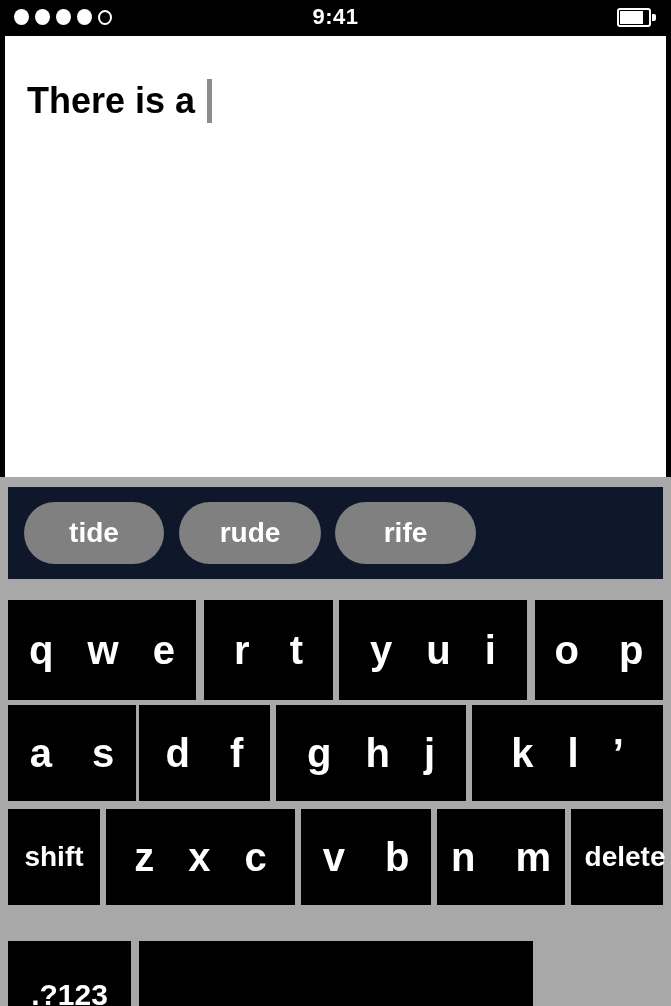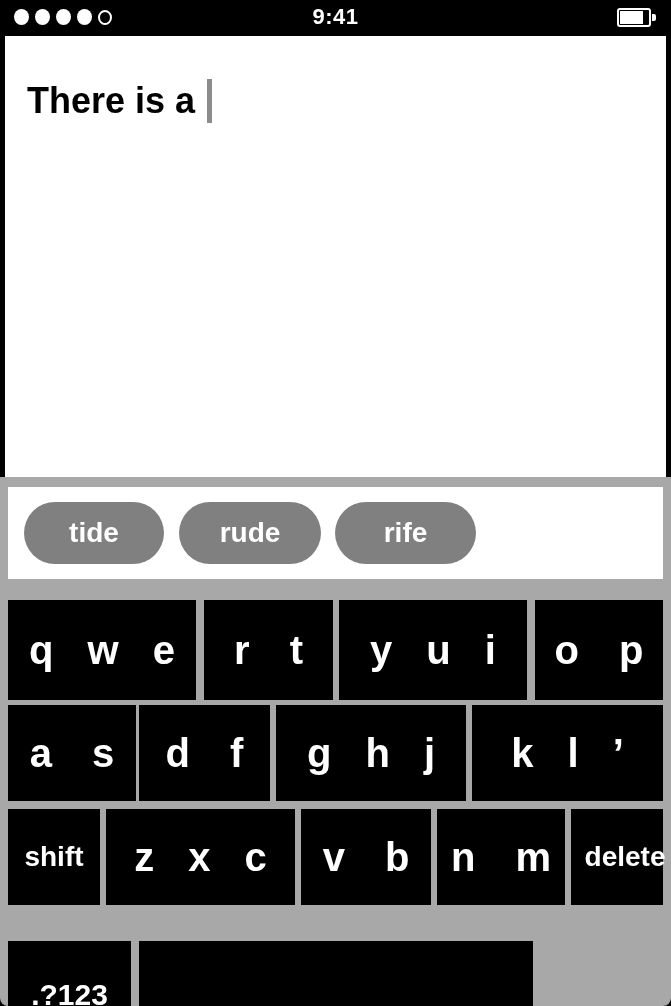--- a/index.html
+++ b/index.html
@@ -12,21 +12,20 @@
     font-family: "Liberation Sans", sans-serif;
     -webkit-font-smoothing: antialiased;
   }
 
   #phone {
     position: relative;
     width: 671px;
     height: 1006px;
     background: #000000;
     overflow: hidden;
-    border-radius: 8px;
   }
 
   
   #status-bar {
     position: absolute;
     left: 0; top: 0;
     width: 671px;
     height: 34px;
     background: #000000;
     display: flex;
@@ -140,21 +139,21 @@
     height: 112px;
     background: #a8a8a8;
     box-sizing: border-box;
   }
   #suggestion-inner {
     position: absolute;
     left: 8px;
     top: 10px;
     width: 655px;
     height: 92px;
-    background: #ffffff;
+    background: #0f172a;
     box-sizing: border-box;
   }
   .suggestion {
     position: absolute;
     top: 15px;
     height: 62px;
     border-radius: 31px;
     background: #808080;
     color: #ffffff;
     font-size: 28px;

